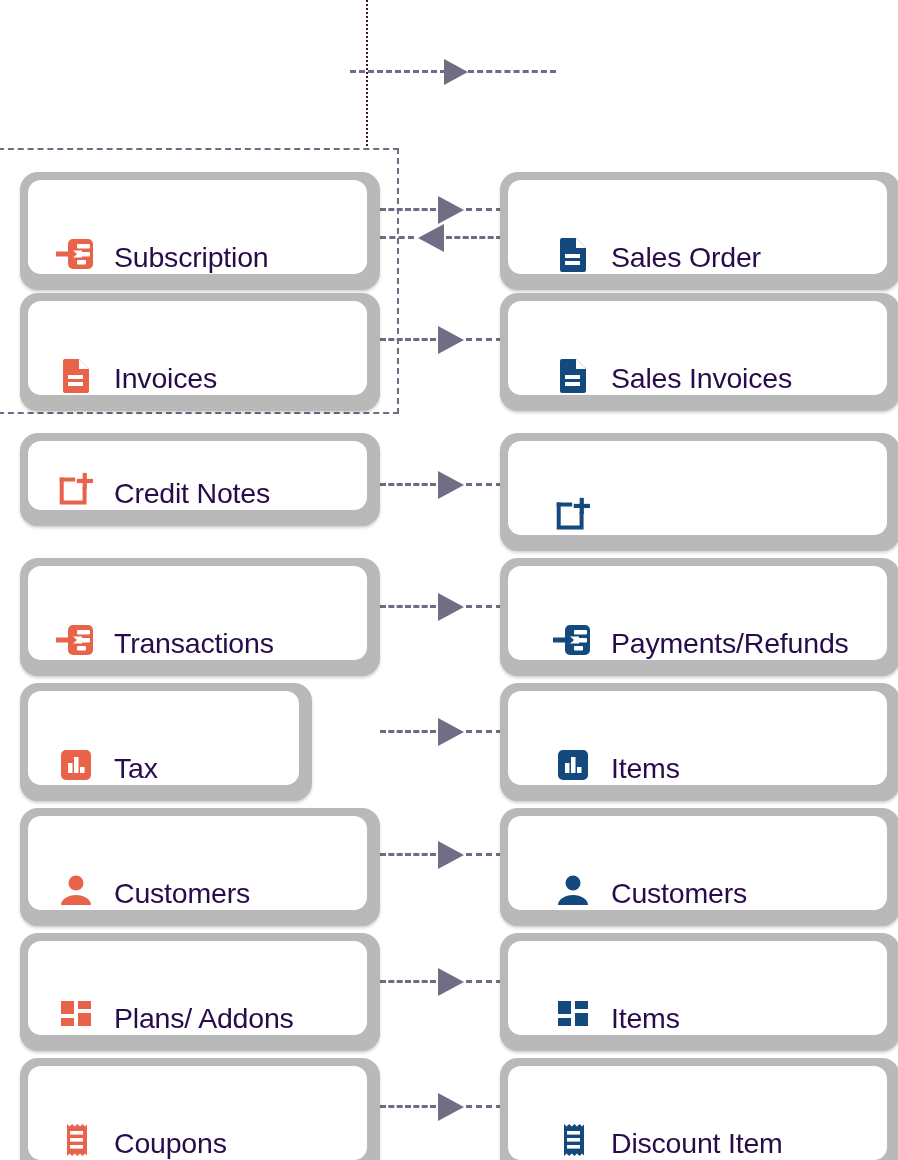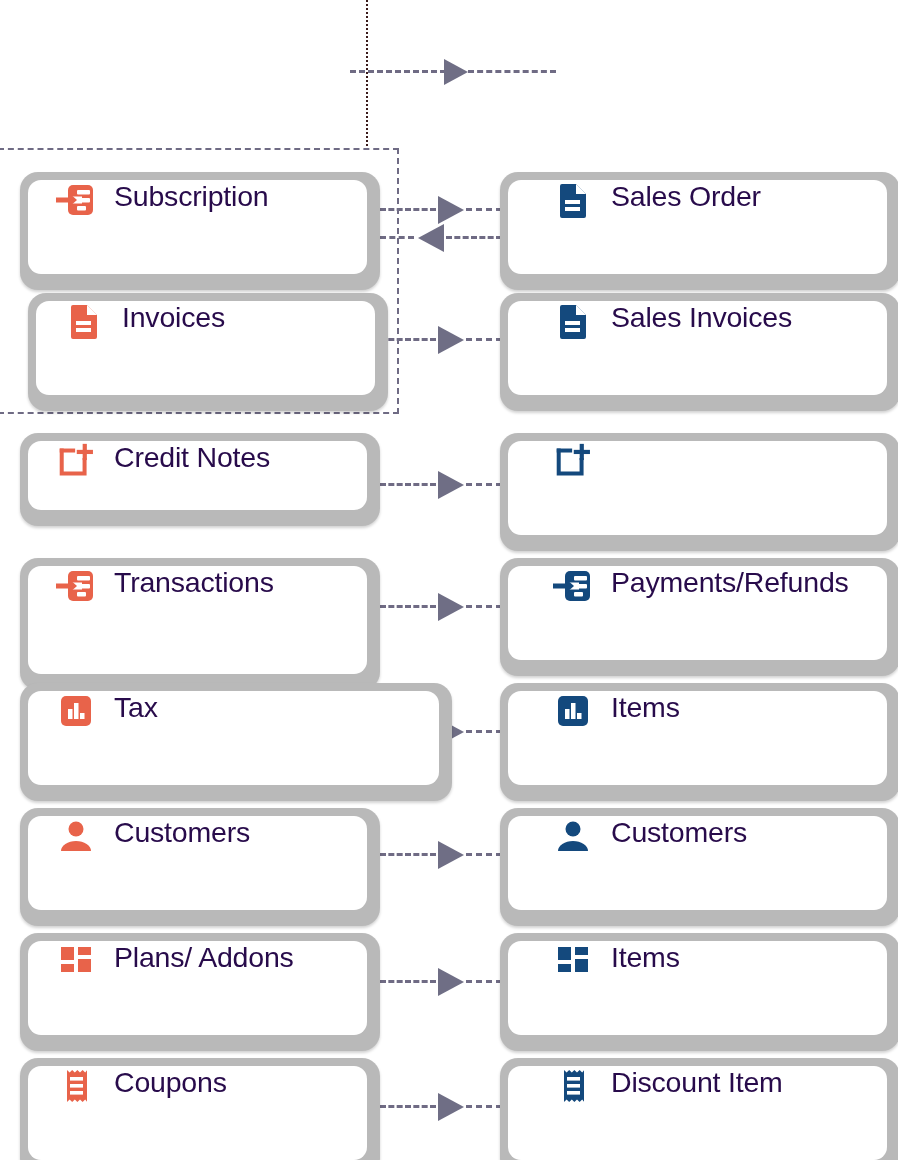--- a/index.html
+++ b/index.html
@@ -72,21 +72,21 @@
     background: #b9b9b9;
     box-shadow: 0 2px 3px rgba(0,0,0,0.18);
     z-index: 3;
   }
   .card .face {
     position: absolute;
     left: 8px; top: 8px; right: 13px; bottom: 16px;
     background: #ffffff;
     border-radius: 13px;
     display: flex;
-    align-items: flex-start;
+    align-items: flex-end;
     padding-left: 28px;
   }
   .card.right .face { padding-left: 45px; }
 
   .icon-wrap {
     width: 40px; height: 40px;
     flex: 0 0 40px;
     display: flex; align-items: center; justify-content: center;
   }
   .card-label {
@@ -183,21 +183,21 @@
       <div class="conn" style="top: 208px;">
         <div class="seg seg-l"></div>
          <div class="head-r"></div>
          <div class="seg seg-r"></div>
       </div>
       <div class="conn rev" style="top: 236px;">
         <div class="seg seg-l"></div>
          <div class="head-l"></div>
          <div class="seg seg-r"></div>
       </div>
-      <div class="card left" style="left: 28px; top: 293px; width: 360px; height: 118px;">
+      <div class="card left" style="left: 20px; top: 293px; width: 360px; height: 118px;">
         <div class="face">
       <span class="icon-wrap">
             <svg width="40" height="40" viewBox="0 0 40 40">
         <path d="M7 4 h16 l10 10 v22 a2 2 0 0 1 -2 2 h-22 a2 2 0 0 1 -2 -2 v-30 a2 2 0 0 1 2 -2 z" fill="#e8634a"></path>
         <path d="M23 4 l10 10 h-10 z" fill="#ffffff"></path>
         <rect x="12" y="20" width="15" height="4" fill="#ffffff"></rect>
         <rect x="12" y="27" width="15" height="4" fill="#ffffff"></rect>
       </svg>
           </span>
       <span class="card-label">Invoices</span>
@@ -244,21 +244,21 @@
         <rect x="21.8" y="8.3" width="17" height="4.4" fill="#14497d"></rect>
       </svg>
           </span>
     </div>
       </div>
       <div class="conn" style="top: 483px;">
         <div class="seg seg-l"></div>
          <div class="head-r"></div>
          <div class="seg seg-r"></div>
       </div>
-      <div class="card left" style="left: 20px; top: 558px; width: 360px; height: 132px;">
+      <div class="card left" style="left: 20px; top: 558px; width: 360px; height: 118px;">
         <div class="face">
       <span class="icon-wrap">
             <svg width="40" height="40" viewBox="0 0 40 40">
         <rect x="12" y="5" width="25" height="30" rx="5" fill="#e8634a"></rect>
         <rect x="0" y="17.5" width="17" height="5" fill="#e8634a"></rect>
         <path d="M13 12 L23 20 L13 28 Z" fill="#e8634a"></path>
         <rect x="12" y="16.5" width="14" height="7" fill="#ffffff"></rect>
         <path d="M12 12 L21 20 L12 28 Z" fill="#e8634a"></path>
         <rect x="21" y="10" width="13" height="4.5" rx="1" fill="#ffffff"></rect>
         <rect x="21" y="18" width="13" height="4.5" rx="1" fill="#ffffff"></rect>
@@ -283,21 +283,21 @@
       </svg>
           </span>
       <span class="card-label">Payments/Refunds</span>
     </div>
       </div>
       <div class="conn" style="top: 605px;">
         <div class="seg seg-l"></div>
          <div class="head-r"></div>
          <div class="seg seg-r"></div>
       </div>
-      <div class="card left" style="left: 20px; top: 683px; width: 432px; height: 118px;">
+      <div class="card left" style="left: 20px; top: 683px; width: 292px; height: 118px;">
         <div class="face">
       <span class="icon-wrap">
             <svg width="40" height="40" viewBox="0 0 40 40">
         <rect x="5" y="5" width="30" height="30" rx="5" fill="#e8634a"></rect>
         <rect x="12" y="18" width="4.5" height="10" fill="#ffffff"></rect>
         <rect x="18" y="12" width="4.5" height="16" fill="#ffffff"></rect>
         <rect x="24" y="22" width="4.5" height="6" fill="#ffffff"></rect>
       </svg>
           </span>
       <span class="card-label">Tax</span>

